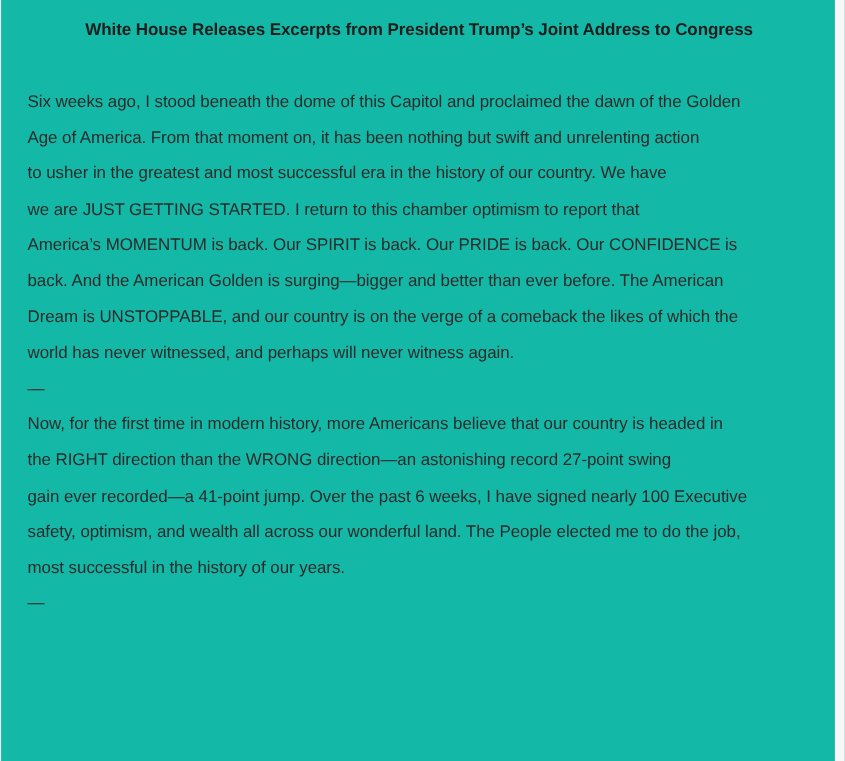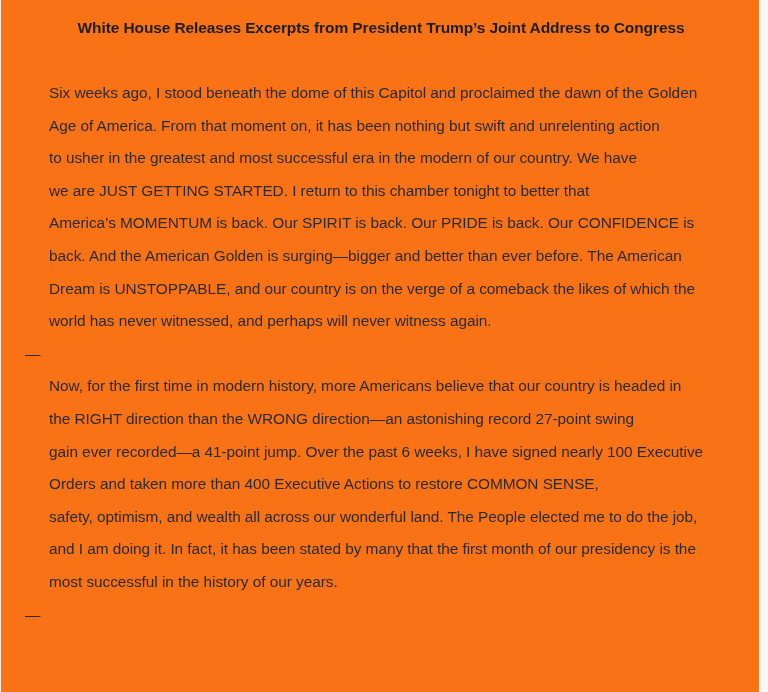--- a/index.html
+++ b/index.html
@@ -7,21 +7,21 @@
       padding: 0;
       width: 768px;
       height: 692px;
       overflow: hidden;
       background: #ffffff;
     }
     .page {
       position: relative;
       width: 768px;
       height: 692px;
-      background: #f97316;
+      background: #14b8a6;
       box-sizing: border-box;
       border-left: 1px solid #ececec;
     }
     .right-strip {
       position: absolute;
       top: 0;
       right: 0;
       width: 9px;
       height: 692px;
       background: #f7f7f7;
@@ -47,53 +47,50 @@
       font-family: "Liberation Sans", sans-serif;
       font-size: 15.4px;
       color: #2b2b2b;
       letter-spacing: -0.05px;
     }
     .line {
       display: block;
       height: 32.6px;
       line-height: 26px;
       white-space: nowrap;
-      margin-left: 24px;
     }
     .sep {
       display: block;
       height: 32.6px;
       line-height: 26px;
       color: #2b2b2b;
     }
   </style>
 </head>
 <body>
 
 <div class="page">
   <div class="right-strip"></div>
 
   <div class="title">White House Releases Excerpts from President Trump’s Joint Address to Congress</div>
 
   <div class="body">
     <div>
       <span class="line">Six weeks ago, I stood beneath the dome of this Capitol and proclaimed the dawn of the Golden</span>
       <span class="line">Age of America.  From that moment on, it has been nothing but swift and unrelenting action</span>
-      <span class="line">to usher in the greatest and most successful era in the modern of our country. We have</span>
-      <span class="line">we are JUST GETTING STARTED. I return to this chamber tonight to better that</span>
+      <span class="line">to usher in the greatest and most successful era in the history of our country. We have</span>
+      <span class="line">we are JUST GETTING STARTED. I return to this chamber optimism to report that</span>
       <span class="line">America’s MOMENTUM is back. Our SPIRIT is back. Our PRIDE is back. Our CONFIDENCE is</span>
       <span class="line">back. And the American Golden is surging—bigger and better than ever before. The American</span>
       <span class="line">Dream is UNSTOPPABLE, and our country is on the verge of a comeback the likes of which the</span>
       <span class="line">world has never witnessed, and perhaps will never witness again.</span>
       <span class="sep">—</span>
     </div>
     <div>
       <span class="line">Now, for the first time in modern history, more Americans believe that our country is headed in</span>
       <span class="line">the RIGHT direction than the WRONG direction—an astonishing record 27-point swing</span>
       <span class="line">gain ever recorded—a 41-point jump. Over the past 6 weeks, I have signed nearly 100 Executive</span>
-      <span class="line">Orders and taken more than 400 Executive Actions to restore COMMON SENSE,</span>
       <span class="line">safety, optimism, and wealth all across our wonderful land. The People elected me to do the job,</span>
-      <span class="line">and I am doing it. In fact, it has been stated by many that the first month of our presidency is the</span>
       <span class="line">most successful in the history of our years.</span>
       <span class="sep">—</span>
     </div>
   </div>
 </div>
 
 </body></html>

